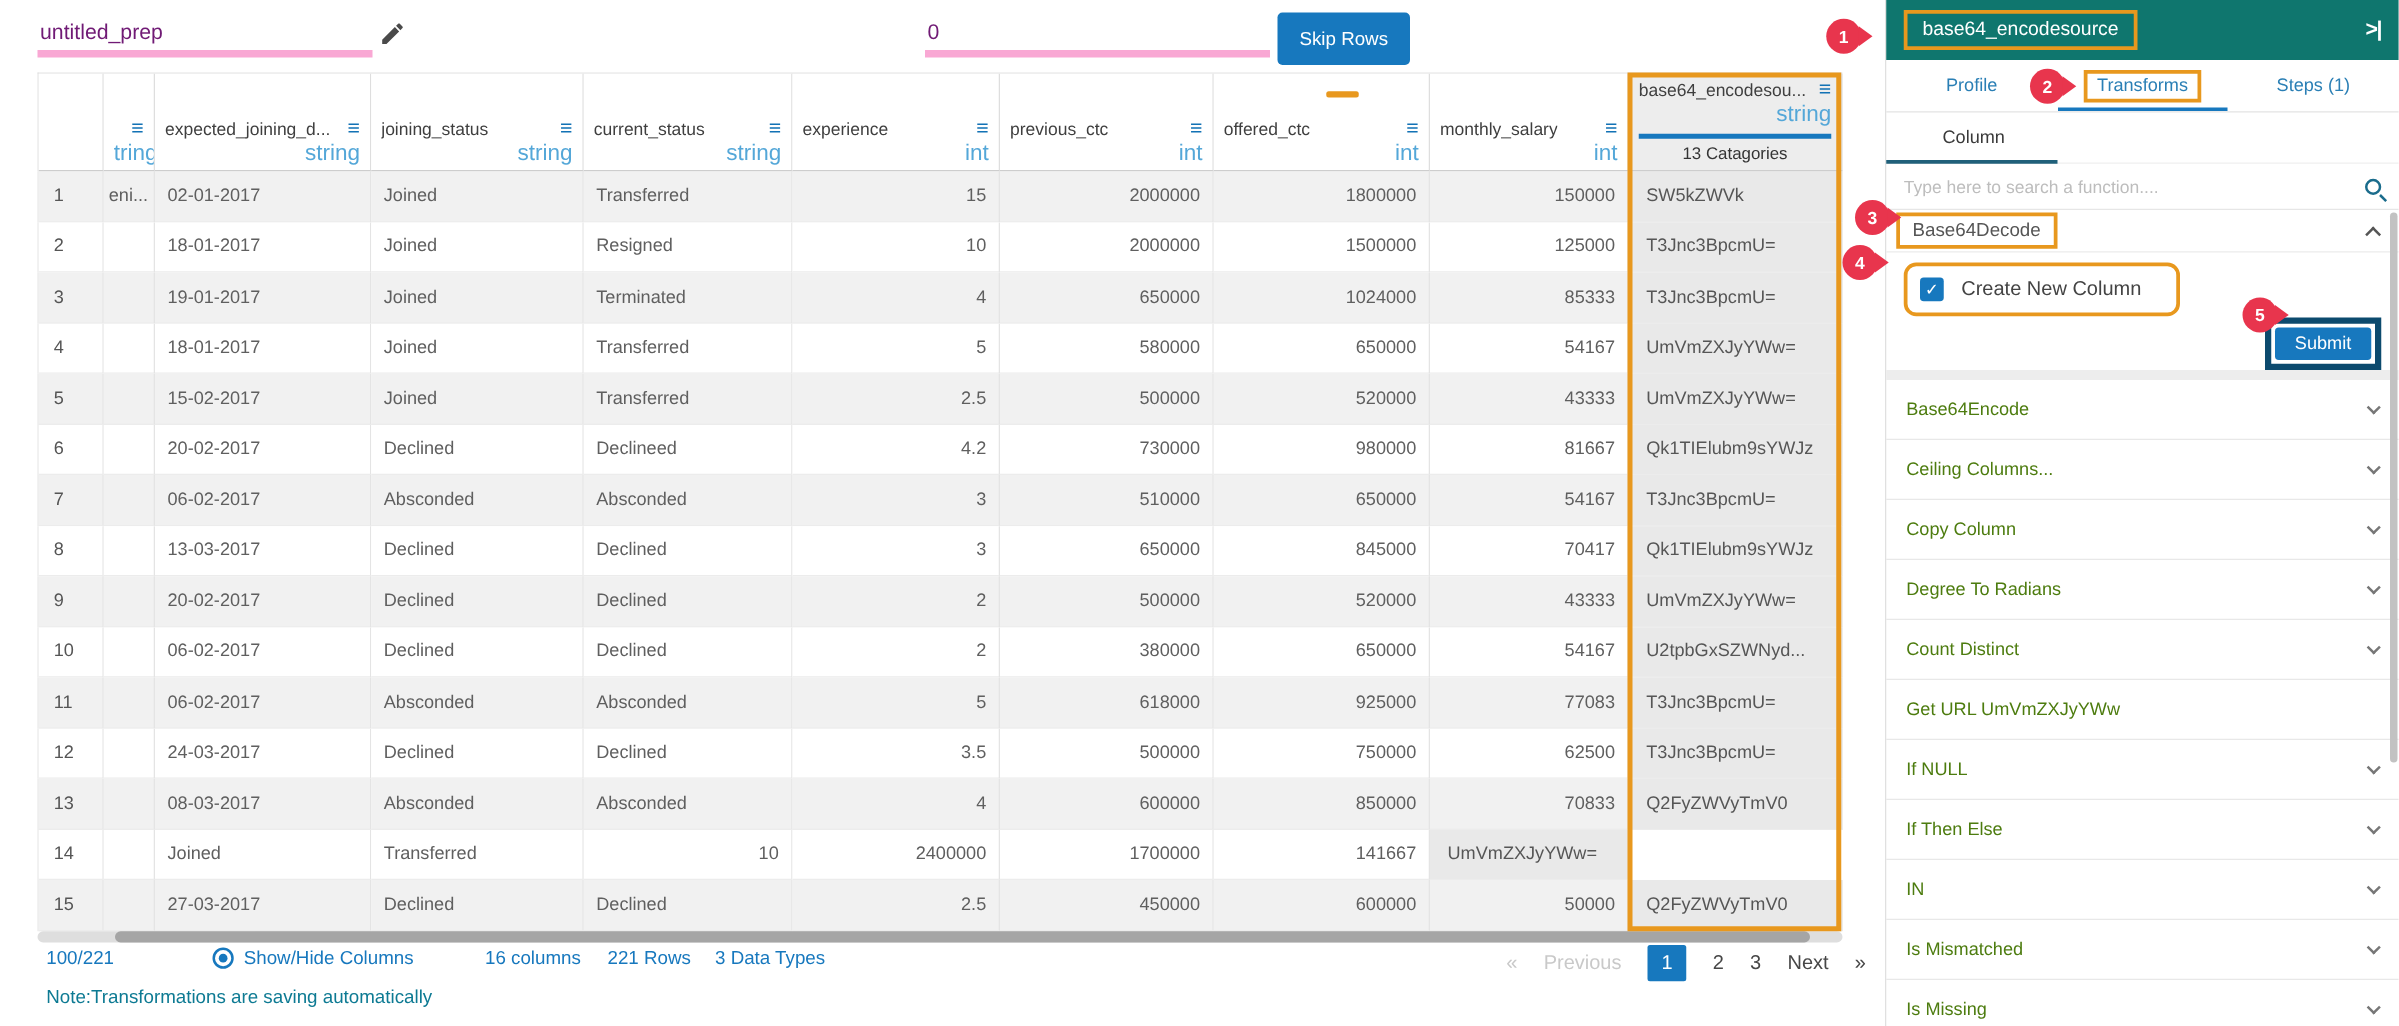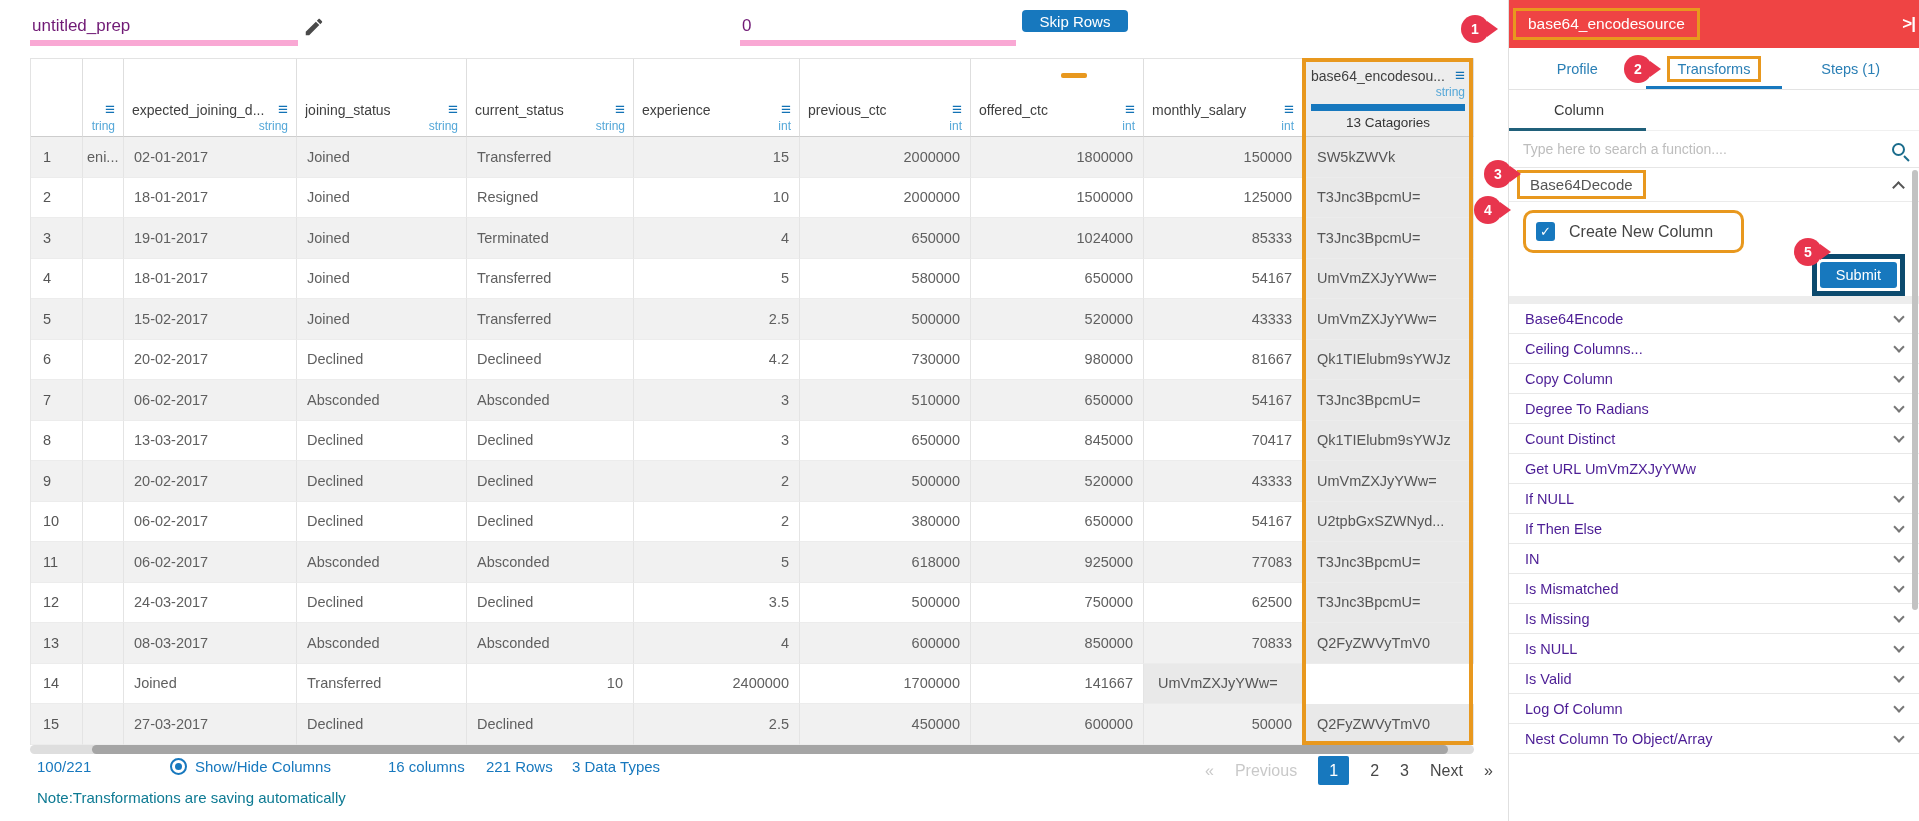--- a/index.html
+++ b/index.html
@@ -5,35 +5,35 @@
   * { box-sizing: border-box; margin: 0; padding: 0; }
   html,body { width:1919px; height:821px; overflow:hidden; background:#fff;
     font-family:"Liberation Sans", sans-serif; position:relative; }
 
   
   .ipt { position:absolute; border:none; border-bottom:6px solid #f9a8d4; background:transparent;
          font-family:"Liberation Sans",sans-serif; font-size:17px; color:#701a75; padding:4px 2px; outline:none; }
   #prep-name { left:30px; top:12px; width:268px; }
   #pencil { position:absolute; left:303px; top:16px; width:22px; height:22px; fill:#4a4a4a; }
   #skip-value { left:740px; top:12px; width:276px; }
-  #skip-btn { position:absolute; left:1022px; top:10px; width:106px; height:22px; background:#1778be;
+  #skip-btn { position:absolute; left:1022px; top:10px; width:106px; height:42px; background:#1778be;
               color:#fff; border:none; border-radius:4px; font-size:15px; font-family:inherit; cursor:pointer; }
 
   
   .table-area { position:absolute; left:30px; top:58px; width:1444px; height:687px; }
   .grid-row { display:grid; grid-template-columns:52px 41px 173px 170px 167px 166px 171px 173px 159px 171px; }
   .thead { border-top:1px solid #e3e3e3; border-left:1px solid #e3e3e3; height:79px; }
   .hcell { position:relative; border-right:1px solid #dedede; border-bottom:1px solid #cdcdcd;
            padding:4px 8px 3px; display:flex; flex-direction:column; justify-content:flex-end;
            background:#fff; overflow:hidden; }
   .hcell.c9 { background:#ededed; }
   .hline1 { display:flex; align-items:center; justify-content:space-between; gap:4px; }
   .hlabel { font-size:14px; color:#3f3f3f; white-space:nowrap; overflow:hidden; }
   .ham { color:#1272b5; font-size:17px; font-weight:bold; line-height:1; flex:0 0 auto; cursor:pointer; }
-  .htype { text-align:right; color:#54a7d8; font-size:12px; margin-top:1px; }
+  .htype { text-align:right; color:#54a7d8; font-size:18px; margin-top:1px; }
   .marker { position:absolute; top:14px; right:56px; width:26px; height:5px; background:#e8981e; border-radius:2px; }
   .catbar { height:7px; background:#1778be; margin:5px 0 4px; }
   .cats { text-align:center; color:#343434; font-size:13.5px; padding-bottom:3px; }
 
   .trow { height:40.5px; border-left:1px solid #e6e6e6; cursor:default; }
   .cell { border-right:1px solid #e4e4e4; border-bottom:1px solid #ececec; display:flex; align-items:center;
           padding:0 10px; font-size:14.5px; color:#5f5f5f; white-space:nowrap; overflow:hidden; background:#fff; }
   .trow.odd .cell { background:#f1f1f1; }
   .cell.num { justify-content:flex-end; }
   .cell.rn { padding-left:12px; color:#555; }
@@ -59,22 +59,22 @@
            font-size:16px; color:#474747; }
   .pg-dim { color:#c9c9c9; }
   .pg-page { cursor:pointer; }
   .pg-page.active { background:#1778be; color:#fff; width:31px; height:29px; display:flex;
                     align-items:center; justify-content:center; border-radius:2px; }
   .note { position:absolute; left:37px; top:789px; font-size:15px; color:#0d7a93; }
 
   
   .panel { position:absolute; left:1508px; top:0; width:411px; height:821px; background:#fff;
            border-left:1px solid #e0e0e0; }
-  .p-header { height:48px; background:#ef4444; display:flex; align-items:center;
-              justify-content:space-between; padding:0 4px; }
+  .p-header { height:48px; background:#0f766e; display:flex; align-items:center;
+              justify-content:space-between; padding:0 14px; }
   .p-title { color:#fff; font-size:15.5px; border:3px solid #e8981e; padding:4px 12px; }
   .p-collapse { color:#fff; font-size:17px; font-weight:bold; letter-spacing:-1px; cursor:pointer; }
   .p-tabs { height:42px; display:flex; border-bottom:1px solid #e3e3e3; }
   .p-tab { flex:1; display:flex; align-items:center; justify-content:center; color:#2a7fb5;
            font-size:14.5px; cursor:pointer; }
   .p-tab.active { box-shadow:inset 0 -3px 0 #1778be; }
   .p-tab.active .tab-box { border:3px solid #e8981e; padding:2px 8px; }
   .p-subtabs { height:41px; display:flex; align-items:center; position:relative; border-bottom:1px solid #f0f0f0; }
   .p-subtab { margin-left:45px; color:#3a3a3a; font-size:14.5px; cursor:pointer; }
   .sub-underline { position:absolute; left:0; bottom:-1px; width:137px; height:3px; background:#20607a; }
@@ -92,22 +92,22 @@
   .p-expand { padding:8px 14px 8px; border-bottom:8px solid #ededed; height:102px; }
   .cnc-box { display:inline-flex; align-items:center; gap:14px; border:3px solid #e8981e;
              border-radius:10px; padding:9px 28px 9px 10px; cursor:pointer; }
   .checkbox { width:19px; height:19px; background:#1778be; border-radius:3px; color:#fff; display:flex;
               align-items:center; justify-content:center; font-size:13px; }
   .cnc-label { font-size:16px; color:#444; }
   .submit-row { display:flex; justify-content:flex-end; margin-top:1px; }
   .submit-box { border:5px solid #0c4a6e; padding:3px; }
   .submit-btn { background:#1778be; color:#fff; font-size:14.5px; padding:5px 16px; border:none;
                 border-radius:3px; font-family:inherit; cursor:pointer; }
-  .fn-row { height:30px; display:flex; align-items:center; justify-content:space-between;
-            padding:0 16px; border-bottom:1px solid #e8e8e8; font-size:14.5px; color:#4c1d95; cursor:pointer; }
+  .fn-row { height:48px; display:flex; align-items:center; justify-content:space-between;
+            padding:0 16px; border-bottom:1px solid #e8e8e8; font-size:14.5px; color:#4d7c0f; cursor:pointer; }
   .chev-down { width:8px; height:8px; border-right:2px solid #777; border-bottom:2px solid #777;
                transform:rotate(45deg); margin-bottom:3px; }
   .v-scroll { position:absolute; right:1px; top:170px; width:6px; height:440px; background:#c2c2c2;
               border-radius:3px; cursor:grab; }
 
   
   .pin { position:absolute; width:28px; height:28px; background:#e8354d; border-radius:50%; color:#fff;
          font-size:14px; font-weight:bold; display:flex; align-items:center; justify-content:center; z-index:20; }
   .pin::after { content:""; position:absolute; right:-9px; top:50%; transform:translateY(-50%);
                 border-left:11px solid #e8354d; border-top:8px solid transparent; border-bottom:8px solid transparent; }

